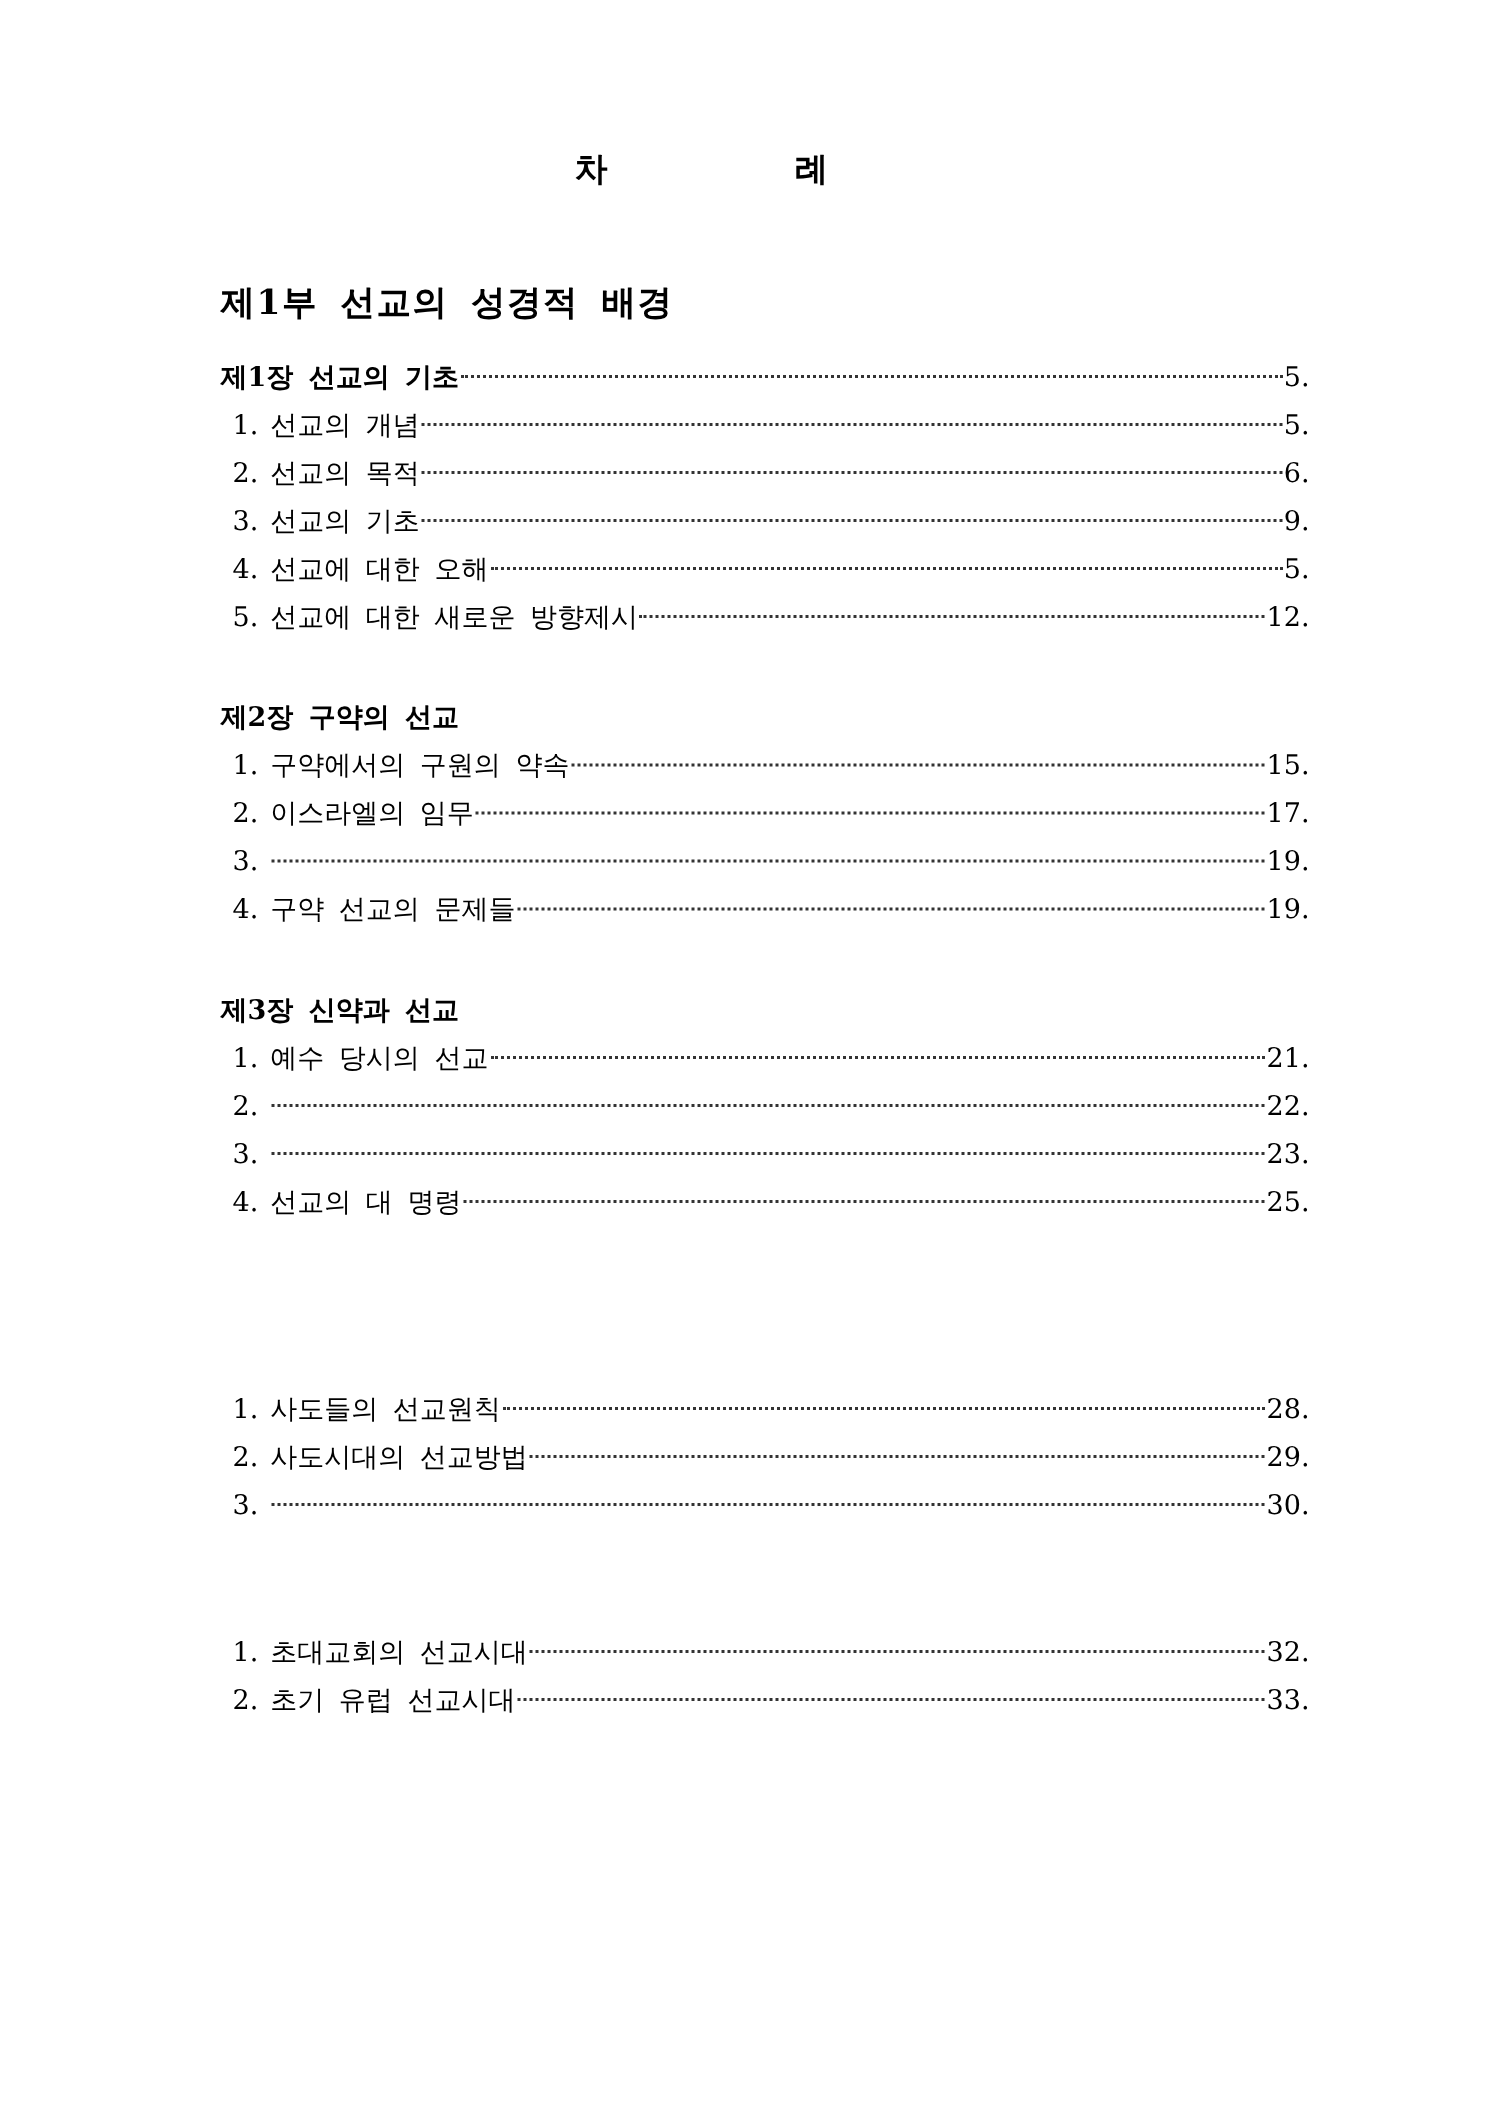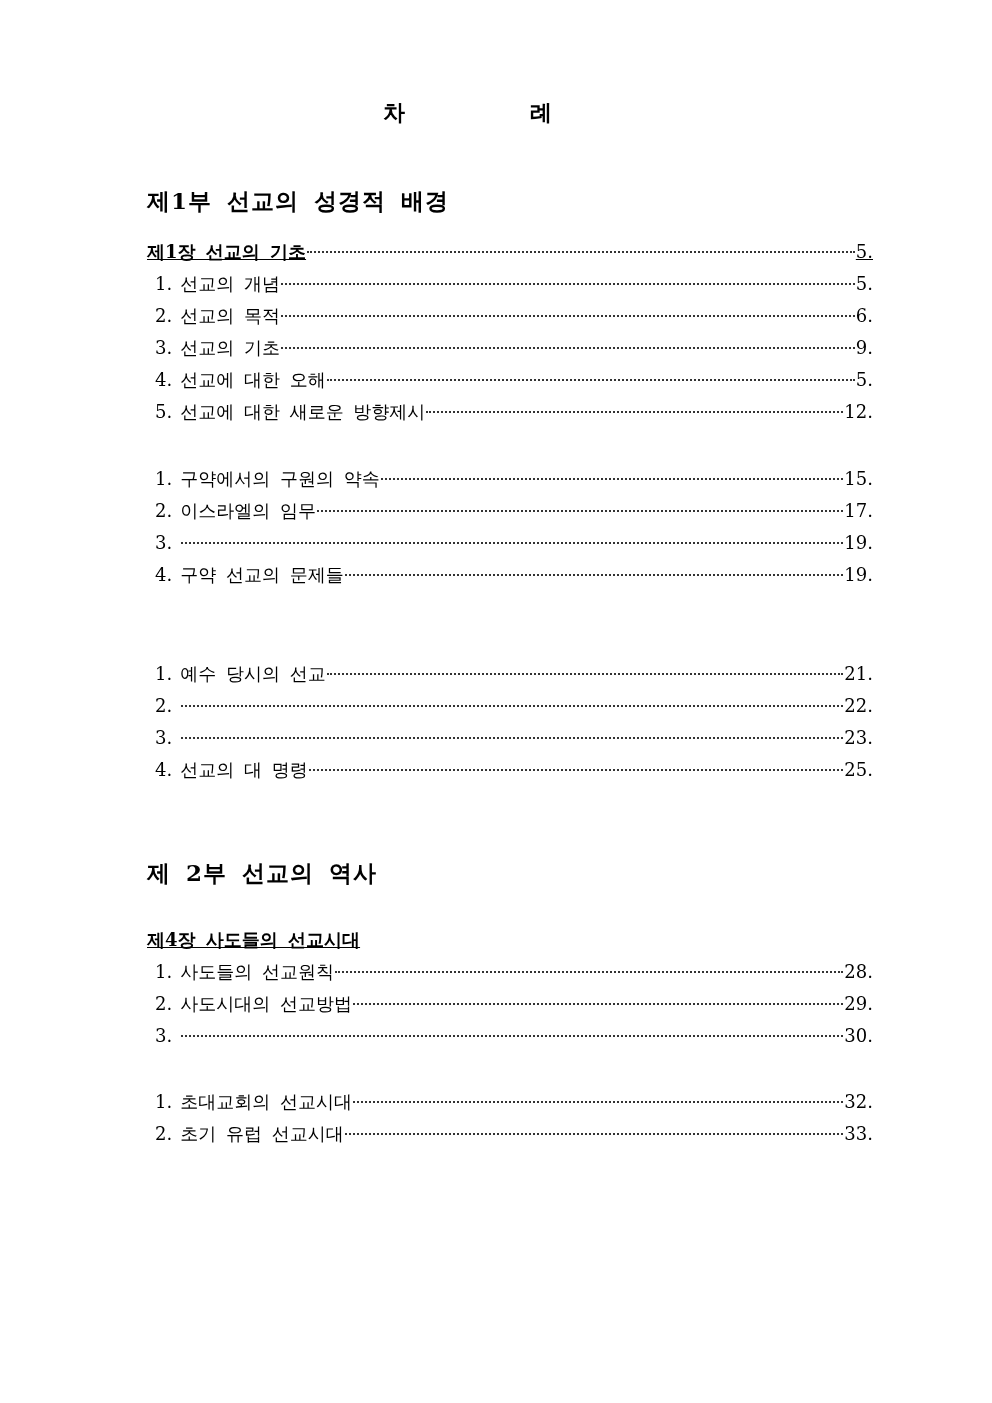--- a/index.html
+++ b/index.html
@@ -51,21 +51,20 @@
       height: 32px;
       line-height: 32px;
       display: flex;
       align-items: baseline;
       white-space: nowrap;
     }
     .toc-row.chapter {
       font-size: 18px;
       font-weight: bold;
       word-spacing: 4px;
-      text-decoration: underline;
     }
     .toc-row.section {
       font-size: 18px;
       padding-left: 8px;
       word-spacing: 4px;
     }
     .toc-row .num {
       margin-right: 8px;
     }
     .toc-row .label { flex: 0 0 auto; }
@@ -128,20 +127,24 @@
     </div>
     <div class="toc-row section">
       <span class="num">5.</span>
       <span class="label">선교에 대한 새로운 방향제시</span>
       <span class="leader"></span>
       <span class="page-num">12.</span>
     </div>
   </div>
 
   <div class="chapter-block" style="top:463px;">
+    <div class="toc-row chapter title-only">
+      <span class="label">제2장 구약의 선교</span>
+
+    </div>
     <div class="toc-row section">
       <span class="num">1.</span>
       <span class="label">구약에서의 구원의 약속</span>
       <span class="leader"></span>
       <span class="page-num">15.</span>
     </div>
     <div class="toc-row section">
       <span class="num">2.</span>
       <span class="label">이스라엘의 임무</span>
       <span class="leader"></span>
@@ -154,20 +157,24 @@
     </div>
     <div class="toc-row section">
       <span class="num">4.</span>
       <span class="label">구약 선교의 문제들</span>
       <span class="leader"></span>
       <span class="page-num">19.</span>
     </div>
   </div>
 
   <div class="chapter-block" style="top:658px;">
+    <div class="toc-row chapter title-only">
+      <span class="label">제3장 신약과 선교</span>
+
+    </div>
     <div class="toc-row section">
       <span class="num">1.</span>
       <span class="label">예수 당시의 선교</span>
       <span class="leader"></span>
       <span class="page-num">21.</span>
     </div>
     <div class="toc-row section">
       <span class="num">2.</span>
       <span class="leader"></span>
       <span class="page-num">22.</span>
@@ -178,27 +185,22 @@
       <span class="page-num">23.</span>
     </div>
     <div class="toc-row section">
       <span class="num">4.</span>
       <span class="label">선교의 대 명령</span>
       <span class="leader"></span>
       <span class="page-num">25.</span>
     </div>
   </div>
 
-  <div class="part-heading" style="top:858px;">제 2부 선교의 역사</div>
 
   <div class="chapter-block" style="top:924px;">
-    <div class="toc-row chapter title-only">
-      <span class="label">제4장 사도들의 선교시대</span>
-
-    </div>
     <div class="toc-row section">
       <span class="num">1.</span>
       <span class="label">사도들의 선교원칙</span>
       <span class="leader"></span>
       <span class="page-num">28.</span>
     </div>
     <div class="toc-row section">
       <span class="num">2.</span>
       <span class="label">사도시대의 선교방법</span>
       <span class="leader"></span>

